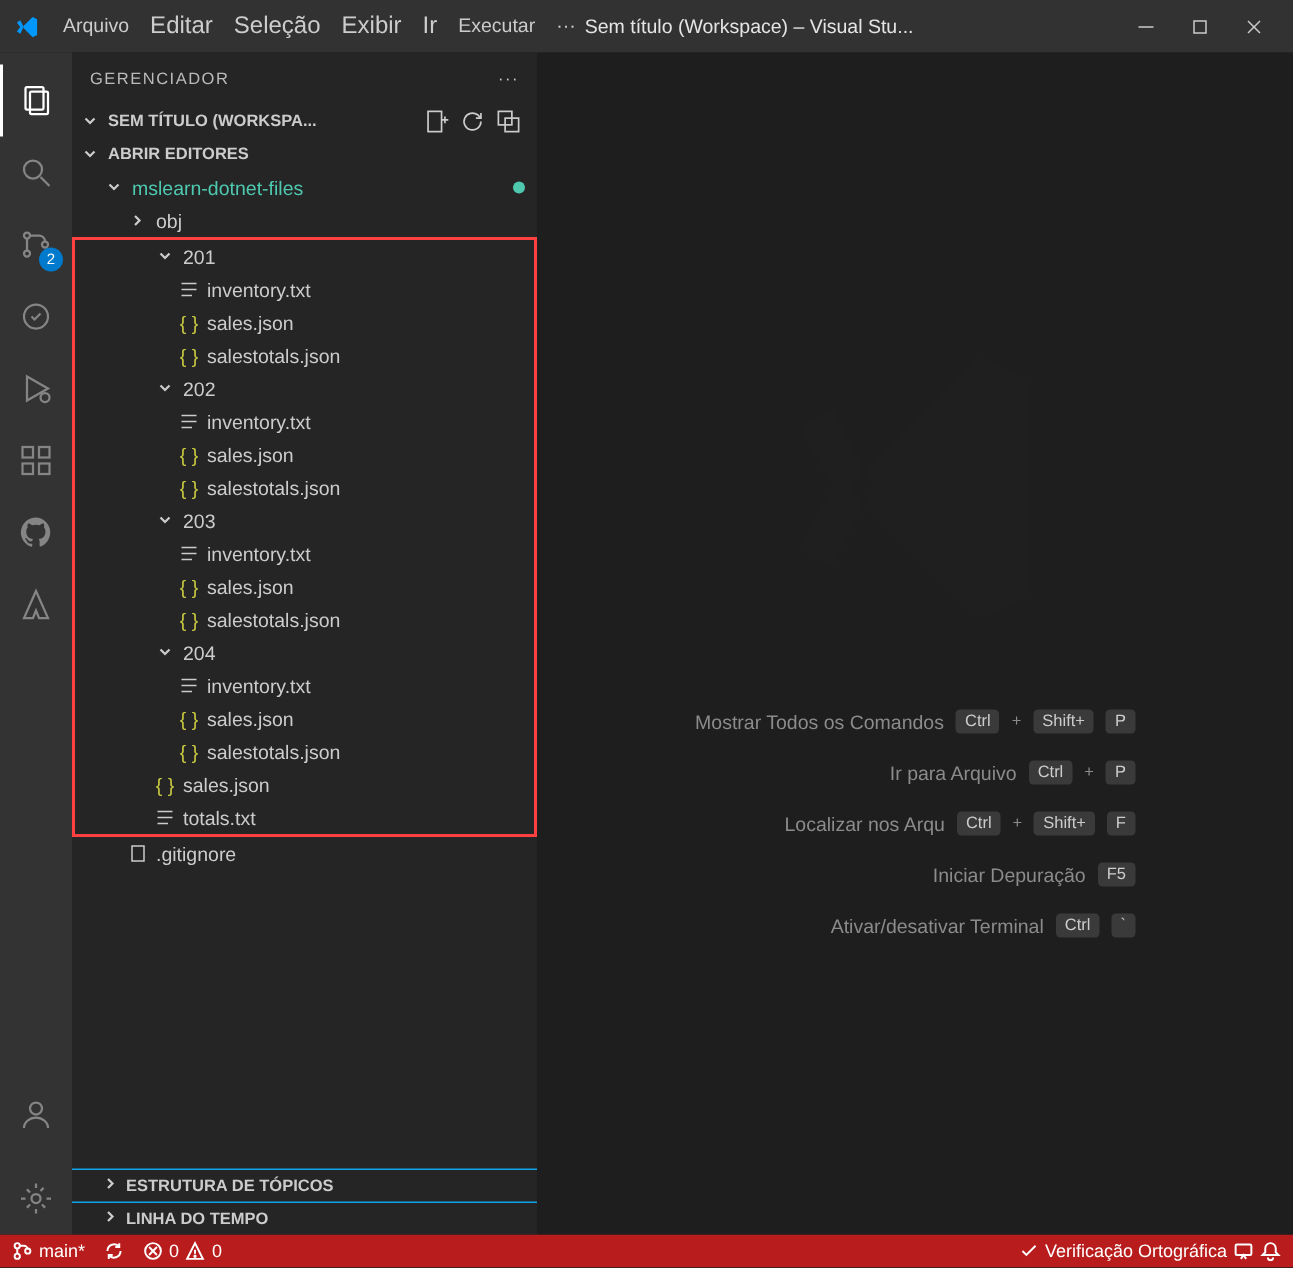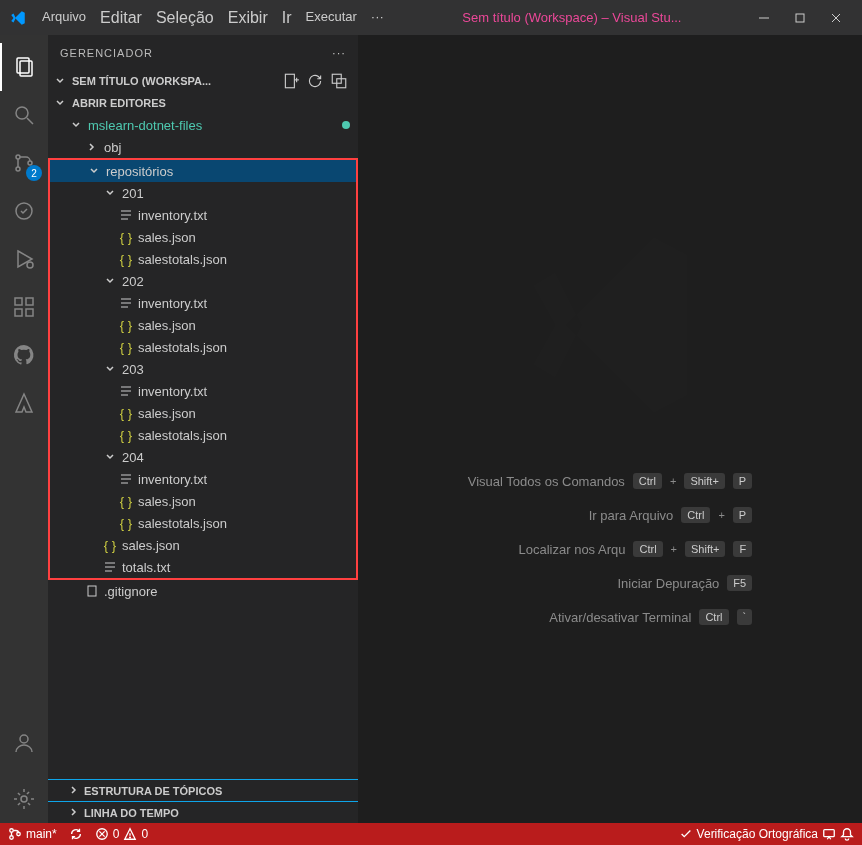--- a/index.html
+++ b/index.html
@@ -4,21 +4,21 @@
 <style>
 * { margin: 0; padding: 0; box-sizing: border-box; font-family: -apple-system, BlinkMacSystemFont, 'Segoe UI', sans-serif; }
 body { background: #1e1e1e; color: #cccccc; width: 862px; height: 845px; overflow: hidden; font-size: 13px; }
 
 .titlebar { height: 35px; background: #323233; display: flex; align-items: center; padding: 0 8px; }
 .titlebar .logo { width: 20px; height: 20px; display: flex; align-items: center; justify-content: center; margin-right: 8px; }
 .titlebar .menu-items { display: flex; gap: 2px; }
 .titlebar .menu-item { padding: 4px 6px; font-size: 13px; color: #cccccc; cursor: pointer; }
 .titlebar .menu-item.bold { font-size: 16px; }
 .titlebar .dots { color: #cccccc; padding: 4px 6px; }
-.titlebar .title { flex: 1; text-align: center; color: #ec4899; font-size: 13px; }
+.titlebar .title { flex: 1; color: #e5e5e5; font-size: 13px; }
 .titlebar .window-controls { display: flex; gap: 16px; padding-right: 8px; }
 .titlebar .window-control { width: 20px; height: 20px; display: flex; align-items: center; justify-content: center; cursor: pointer; color: #cccccc; }
 
 .main { display: flex; height: calc(100% - 35px - 22px); }
 
 .activitybar { width: 48px; background: #333333; display: flex; flex-direction: column; align-items: center; padding-top: 8px; position: relative; }
 .activitybar .icon { width: 48px; height: 48px; display: flex; align-items: center; justify-content: center; color: #858585; cursor: pointer; position: relative; }
 .activitybar .icon.active { color: #ffffff; border-left: 2px solid #ffffff; }
 .activitybar .icon svg { width: 24px; height: 24px; }
 .activitybar .badge { position: absolute; bottom: 6px; right: 6px; background: #007acc; color: #fff; border-radius: 50%; width: 16px; height: 16px; font-size: 10px; display: flex; align-items: center; justify-content: center; }
@@ -221,29 +221,20 @@
         <span class="indent" style="width:32px"></span>
         <span class="chevron">
             <svg width="12" height="12" viewBox="0 0 12 12">
               <path d="M4 3l3 3-3 3" fill="none" stroke="currentColor" stroke-width="1.5"></path>
             </svg>
           </span>
         <span class="label">obj</span>
       </div>
 
       <div class="highlight-box">
-        <div class="tree-item selected">
-          <span class="indent" style="width:32px"></span>
-          <span class="chevron">
-              <svg width="12" height="12" viewBox="0 0 12 12">
-                <path d="M3 4l3 3 3-3" fill="none" stroke="currentColor" stroke-width="1.5"></path>
-              </svg>
-            </span>
-          <span class="label">repositórios</span>
-        </div>
 
         <div id="folders-container">
   <div class="tree-item">
     <span class="indent" style="width:48px"></span>
     <span class="chevron">
                 <svg width="12" height="12" viewBox="0 0 12 12">
                   <path d="M3 4l3 3 3-3" fill="none" stroke="currentColor" stroke-width="1.5"></path>
                 </svg>
               </span>
     <span class="label">201</span>
@@ -405,21 +396,21 @@
   </div>
 
   <div class="editor">
     <div class="vscode-logo-bg">
       <svg width="220" height="220" viewBox="0 0 100 100">
           <path fill="#252525" d="M70 10L30 50l40 40 15-8V18L70 10zM15 32l10-6 12 24-12 24-10-6 10-18L15 32z"></path>
         </svg>
     </div>
     <div class="shortcuts">
       <div class="shortcut-row">
-        <span class="shortcut-label">Visual Todos os Comandos</span>
+        <span class="shortcut-label">Mostrar Todos os Comandos</span>
         <span class="key">Ctrl</span>
         <span class="plus">+</span>
         <span class="key">Shift+</span>
         <span class="key">P</span>
       </div>
       <div class="shortcut-row">
         <span class="shortcut-label">Ir para Arquivo</span>
         <span class="key">Ctrl</span>
         <span class="plus">+</span>
         <span class="key">P</span>

